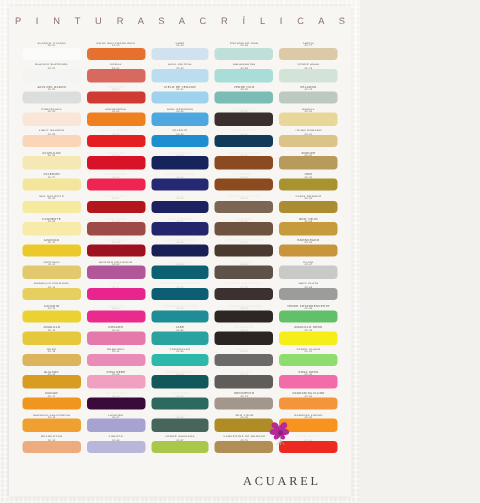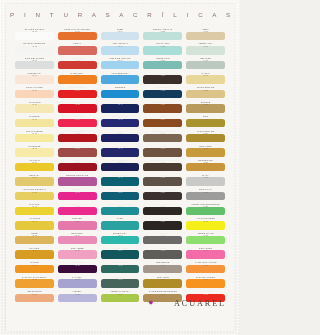--- a/index.html
+++ b/index.html
@@ -73,21 +73,21 @@
     color:#7d756c;
     white-space:nowrap;
     transform:translateY(-9.3px);
     letter-spacing:.1px;
   }
   .cell.dark .nm{color:#ece7e0;}
   .cell.dark .cd{color:#cfc8bf;}
   #logo{
     position:absolute;right:14px;bottom:10px;
     width:78px;height:44px;
-    display:flex;flex-direction:row;
+    display:flex;flex-direction:column;
     align-items:center;justify-content:flex-end;gap:18px;
   }
   #orchid{display:block;margin-bottom:1px;}
   #brand{
     font-size:8.2px;
     letter-spacing:1.9px;
     color:#4b4540;
     font-family:"Liberation Serif", serif;
     text-indent:1.9px;
   }

